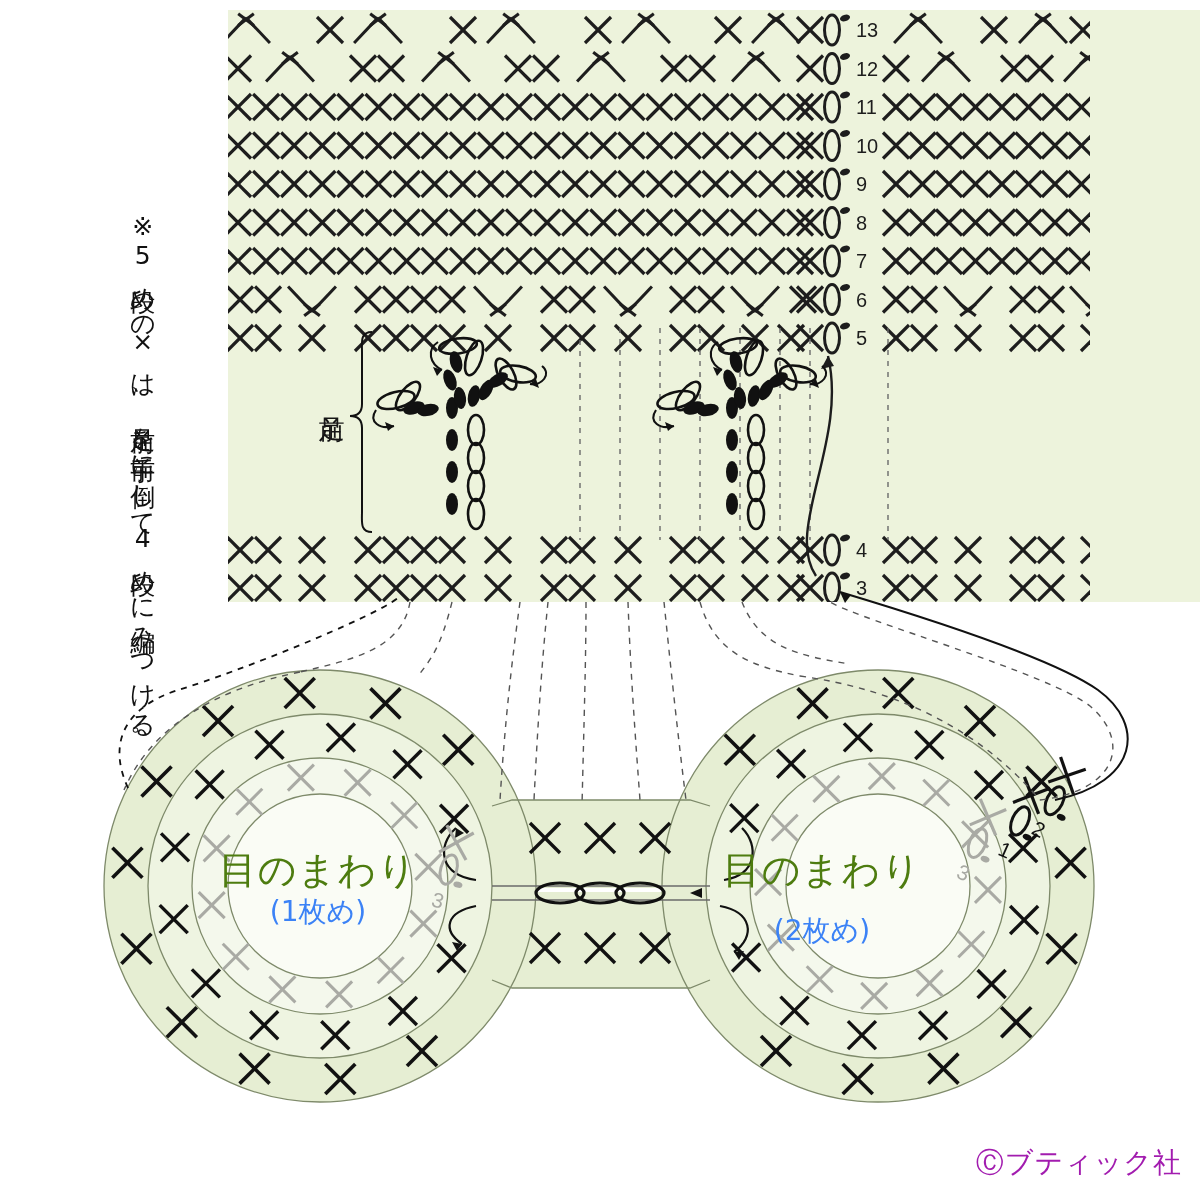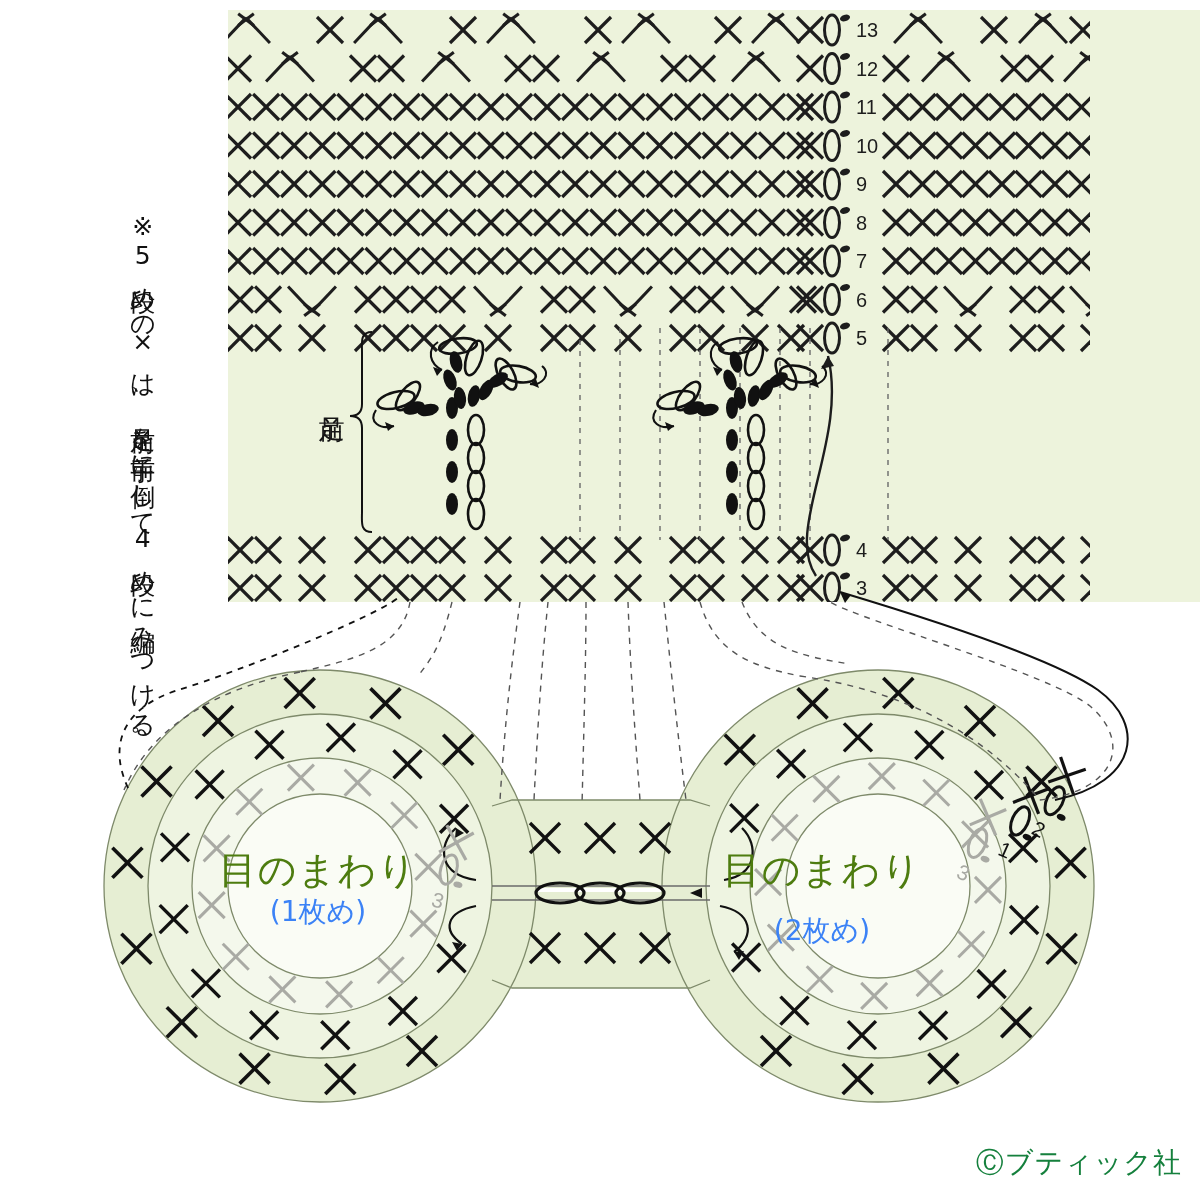--- a/index.html
+++ b/index.html
@@ -36,21 +36,21 @@
   .ring-label-sub{
     position:absolute;text-align:center;width:300px;
     font-family:"DejaVu Sans","Liberation Sans",sans-serif;
     font-size:28px;color:#3b82f6;letter-spacing:0px;
   }
 
   
   #copyright{
     position:absolute;right:18px;bottom:18px;
     font-family:"DejaVu Sans","Liberation Sans",sans-serif;
-    font-size:28px;color:#15803d;letter-spacing:1px;white-space:nowrap;
+    font-size:28px;color:#a21caf;letter-spacing:1px;white-space:nowrap;
   }
 </style>
 </head>
 <body>
 
 <div id="chart-panel">
   <svg id="chart-svg" width="862" height="592" viewBox="0 0 862 592" style="position:absolute;left:0;top:0;">
       <g>
         <g>
           <line x1="-5.920000000000002" y1="33" x2="18" y2="7.65" stroke="#1d1d1d" stroke-width="3"></line>

